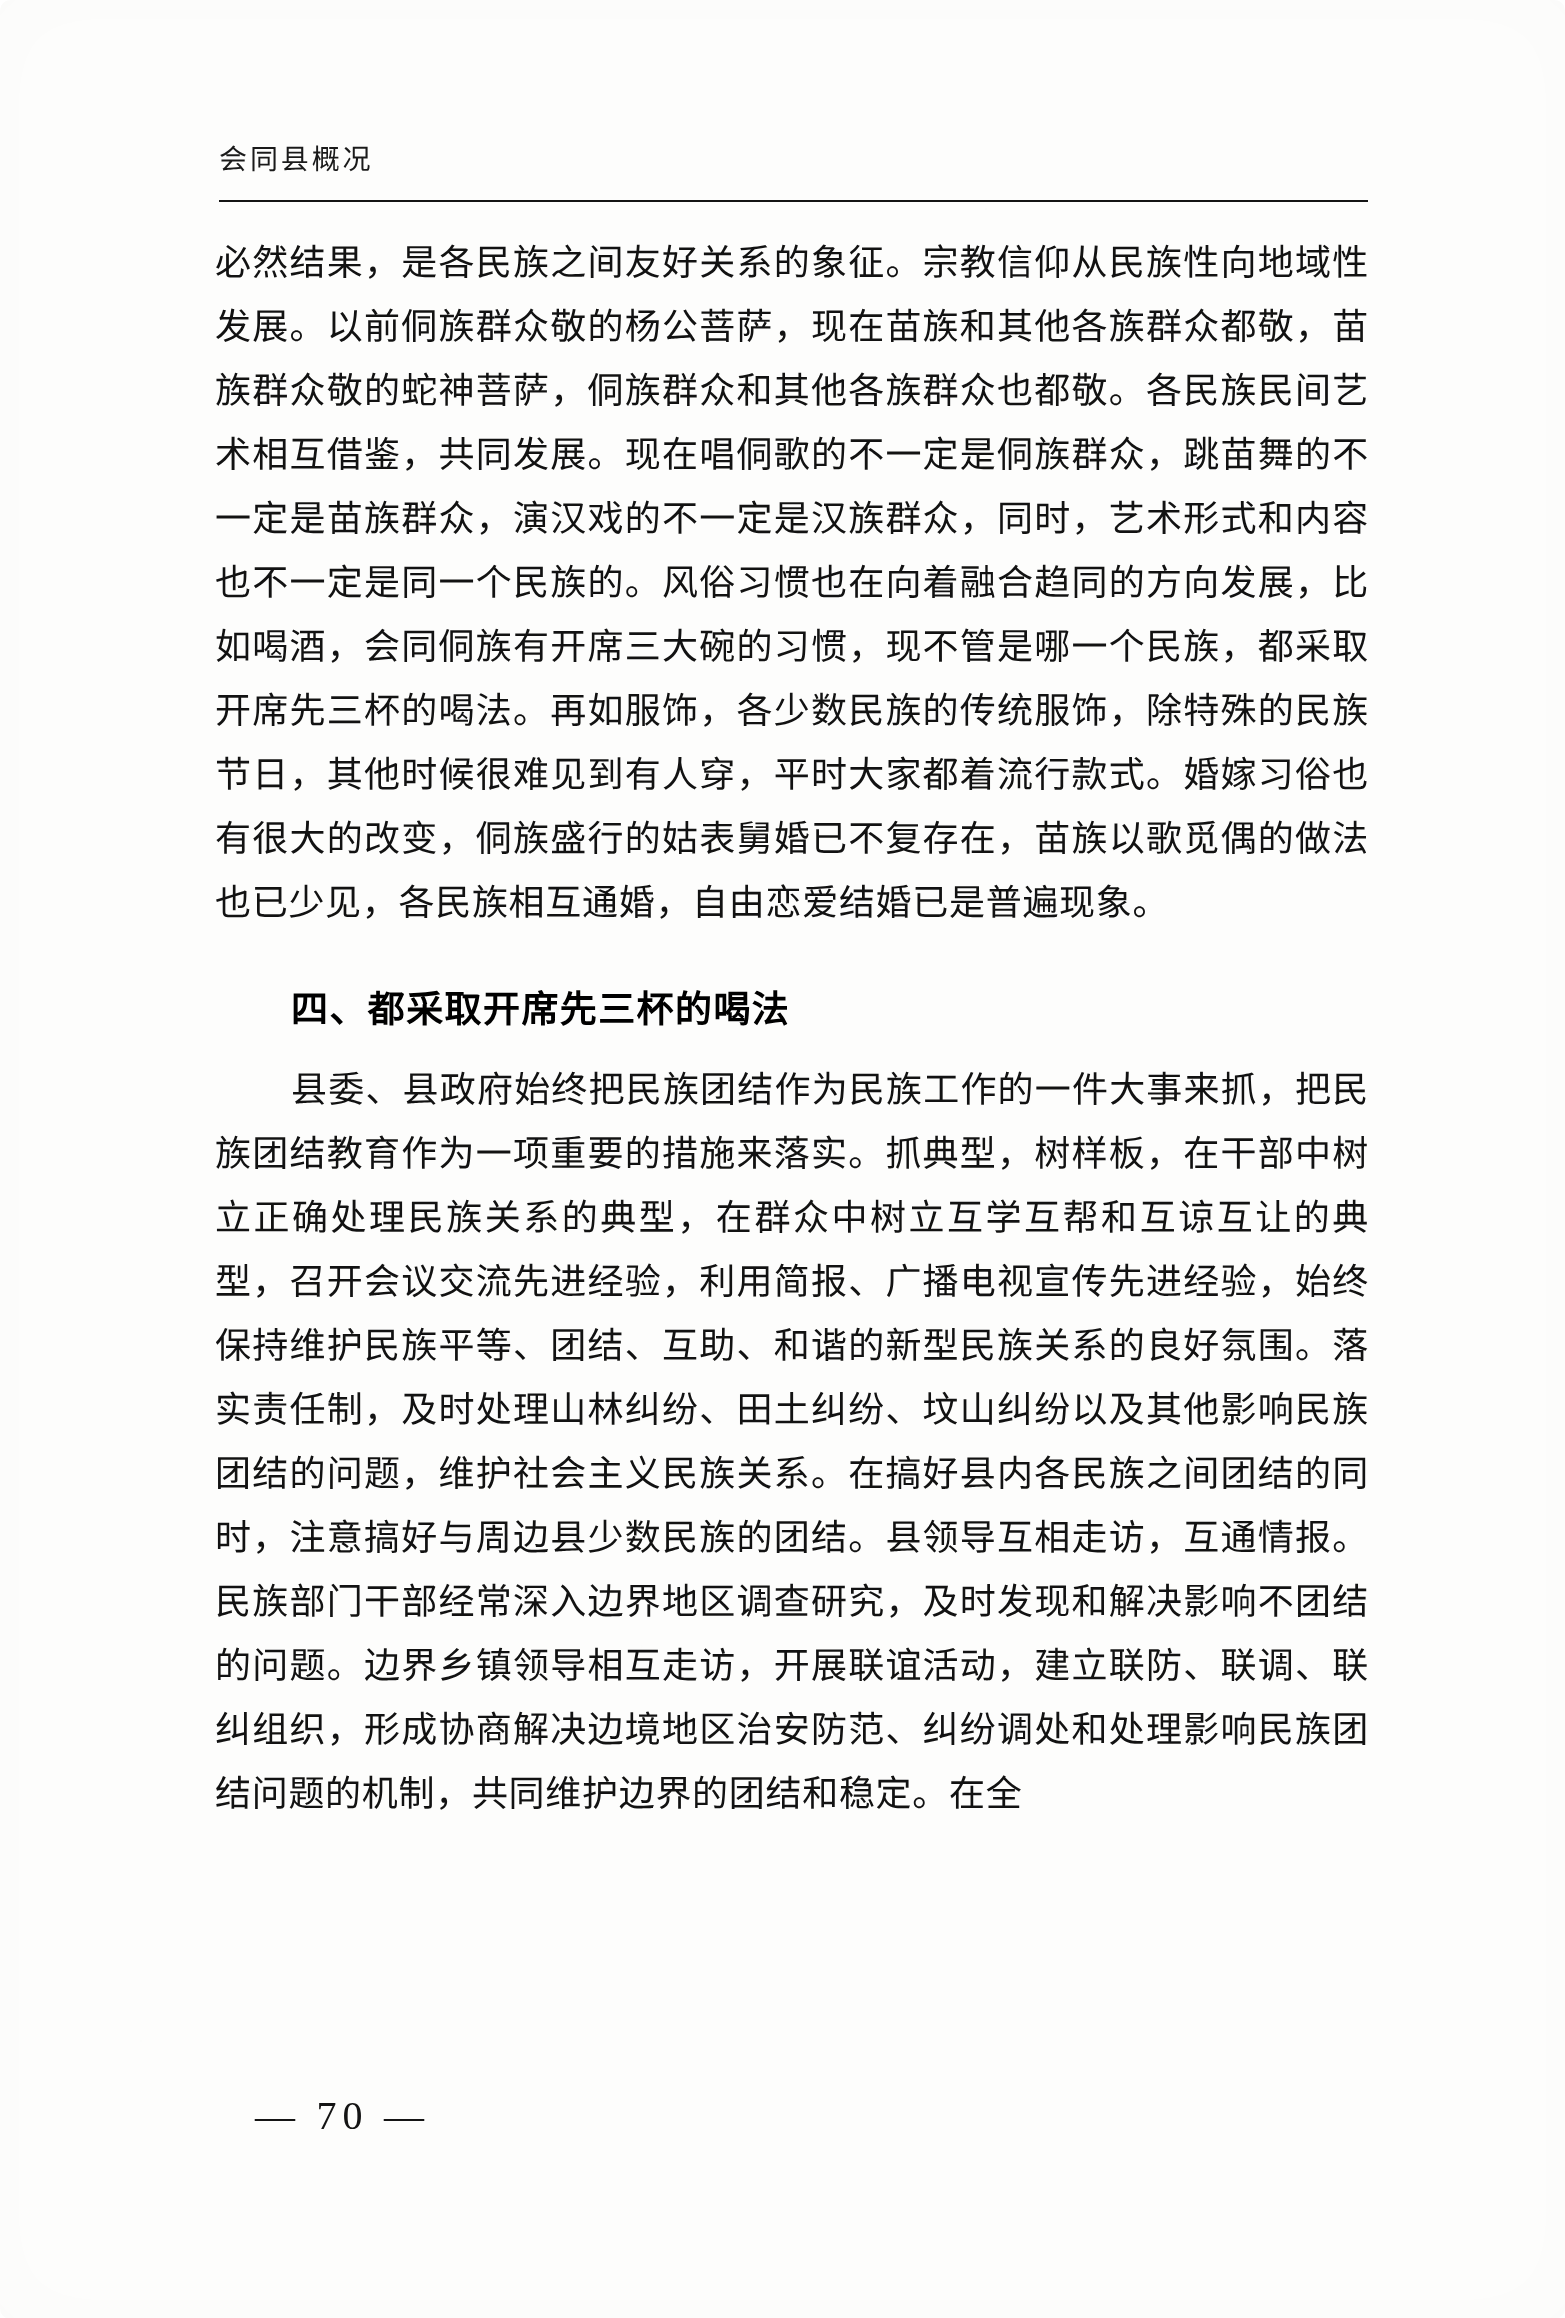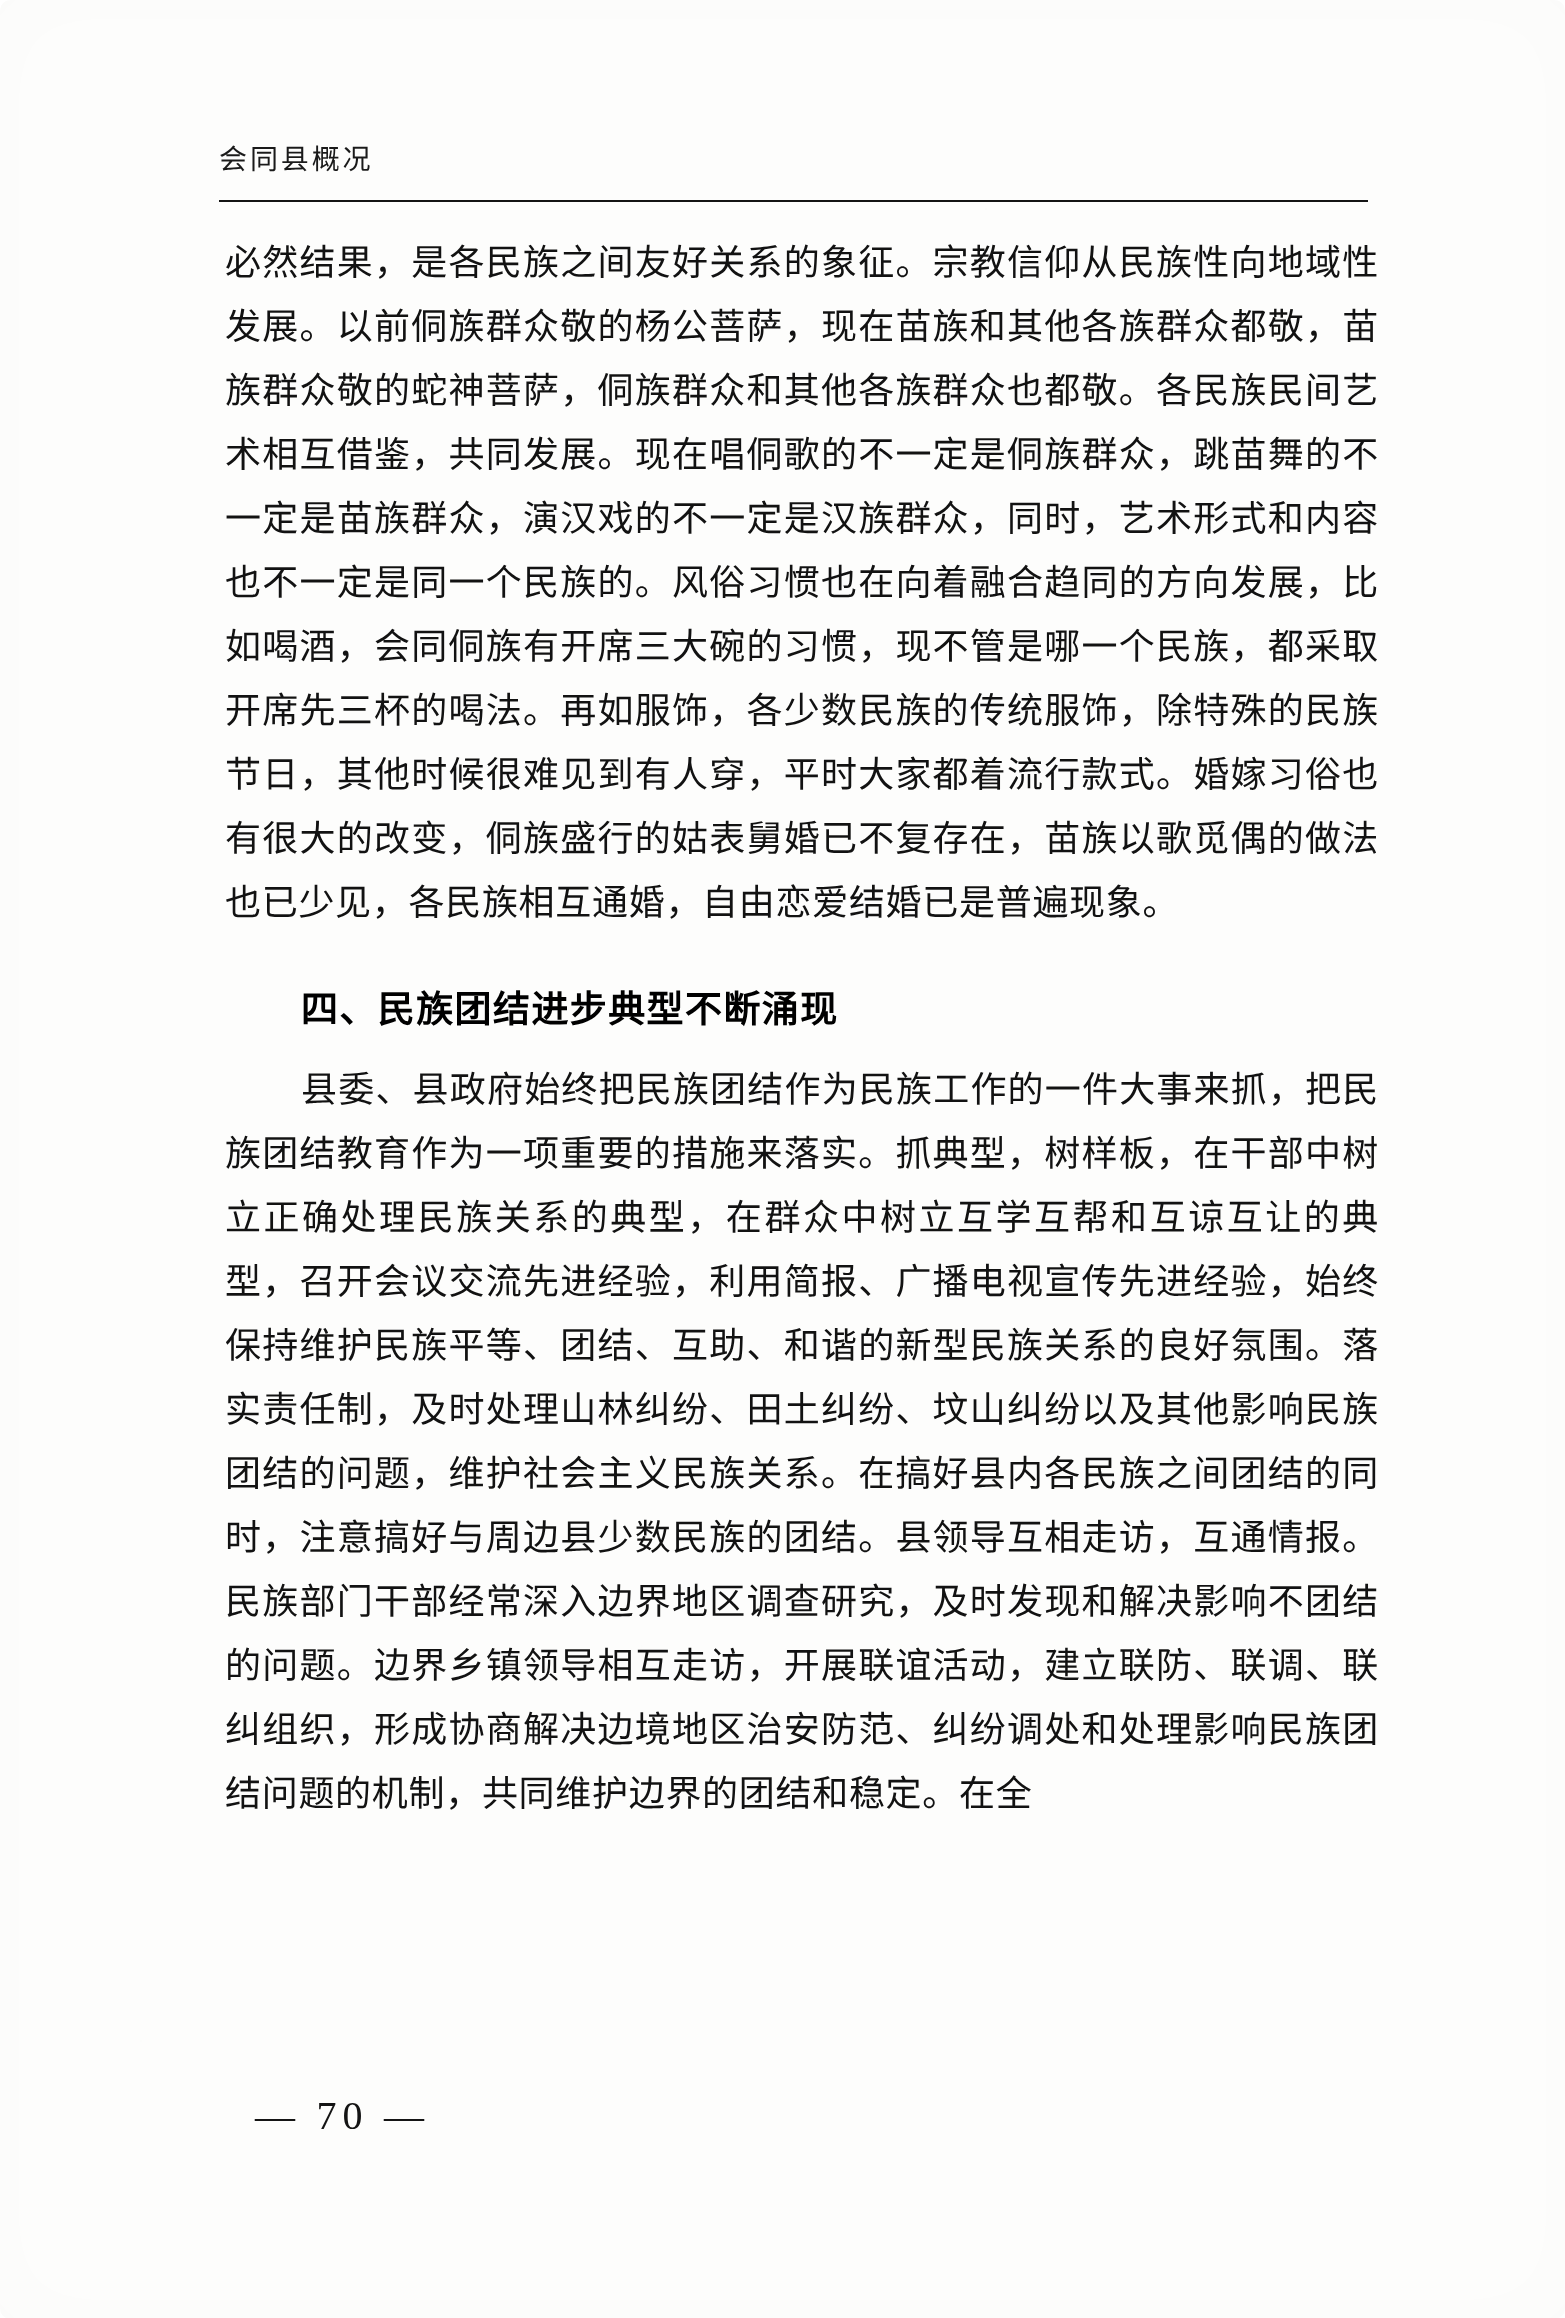--- a/index.html
+++ b/index.html
@@ -56,21 +56,21 @@
     left: 219px;
     top: 200px;
     width: 1149px;
     height: 2.4px;
     background: #141414;
   }
 
   
   .body-block {
     position: absolute;
-    left: 225px;
+    left: 215px;
     top: 231px;
     width: 1154px;
   }
 
   .para {
     margin: 0;
     font-size: 36px;
     line-height: 64px;
     text-align: justify;
     text-justify: inter-character;
@@ -119,21 +119,21 @@
   <div class="scan-noise"></div>
 
   <div class="running-header">会同县概况</div>
 
   <div class="header-rule"></div>
 
   <div class="body-block">
 
     <p class="para">必然结果，是各民族之间友好关系的象征。宗教信仰从民族性向地域性发展。以前侗族群众敬的杨公菩萨，现在苗族和其他各族群众都敬，苗族群众敬的蛇神菩萨，侗族群众和其他各族群众也都敬。各民族民间艺术相互借鉴，共同发展。现在唱侗歌的不一定是侗族群众，跳苗舞的不一定是苗族群众，演汉戏的不一定是汉族群众，同时，艺术形式和内容也不一定是同一个民族的。风俗习惯也在向着融合趋同的方向发展，比如喝酒，会同侗族有开席三大碗的习惯，现不管是哪一个民族，都采取开席先三杯的喝法。再如服饰，各少数民族的传统服饰，除特殊的民族节日，其他时候很难见到有人穿，平时大家都着流行款式。婚嫁习俗也有很大的改变，侗族盛行的姑表舅婚已不复存在，苗族以歌觅偶的做法也已少见，各民族相互通婚，自由恋爱结婚已是普遍现象。</p>
 
-    <h2 class="section-heading">四、民族团结进步典型不断涌现</h2>
+    <h2 class="section-heading">四、都采取开席先三杯的喝法</h2>
 
     <p class="para indent after-heading">县委、县政府始终把民族团结作为民族工作的一件大事来抓，把民族团结教育作为一项重要的措施来落实。抓典型，树样板，在干部中树立正确处理民族关系的典型，在群众中树立互学互帮和互谅互让的典型，召开会议交流先进经验，利用简报、广播电视宣传先进经验，始终保持维护民族平等、团结、互助、和谐的新型民族关系的良好氛围。落实责任制，及时处理山林纠纷、田土纠纷、坟山纠纷以及其他影响民族团结的问题，维护社会主义民族关系。在搞好县内各民族之间团结的同时，注意搞好与周边县少数民族的团结。县领导互相走访，互通情报。民族部门干部经常深入边界地区调查研究，及时发现和解决影响不团结的问题。边界乡镇领导相互走访，开展联谊活动，建立联防、联调、联纠组织，形成协商解决边境地区治安防范、纠纷调处和处理影响民族团结问题的机制，共同维护边界的团结和稳定。在全</p>
 
   </div>
 
   <div class="folio">— 70 —</div>
 
 </div>
 
 

